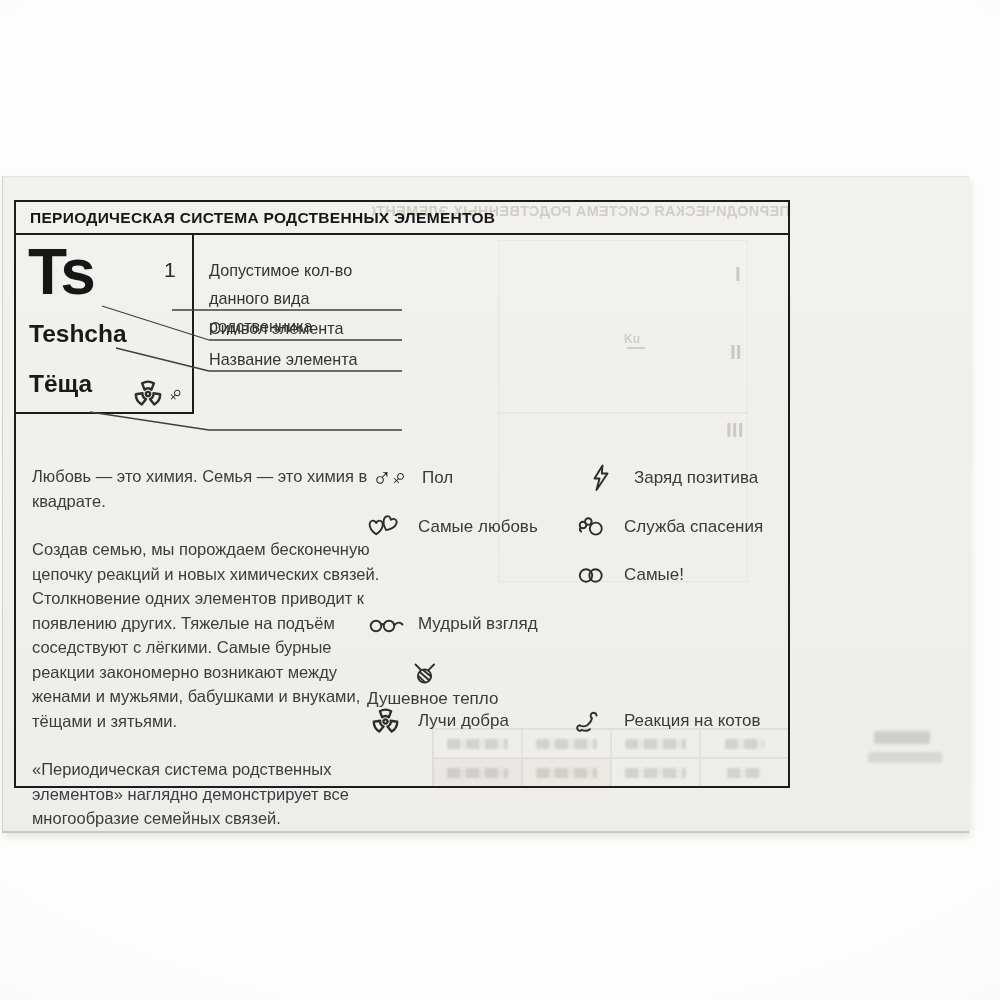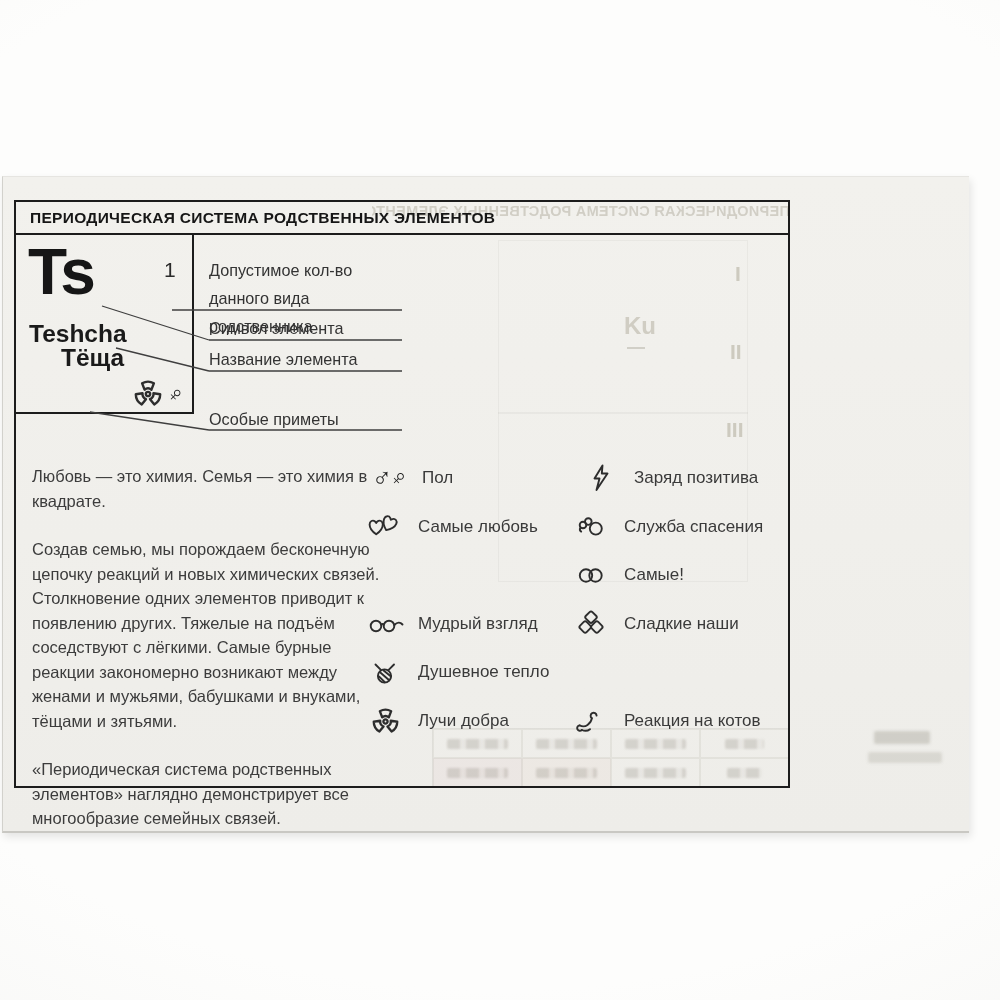--- a/index.html
+++ b/index.html
@@ -48,21 +48,21 @@
 <div id="stage">
 
   <div id="paper" class="abs"></div>
 
   <div id="ghost-title" class="abs">ПЕРИОДИЧЕСКАЯ СИСТЕМА РОДСТВЕННЫХ ЭЛЕМЕНТОВ</div>
   <div class="abs gbox" style="left:498px;top:240px;width:248px;height:172px;"></div>
   <div class="abs gbox" style="left:498px;top:412px;width:248px;height:168px;"></div>
   <div class="abs gnum ghost" style="left:735px;top:262px;">I</div>
   <div class="abs gnum ghost" style="left:730px;top:340px;">II</div>
   <div class="abs gnum ghost" style="left:726px;top:418px;">III</div>
-  <div class="abs ghost" style="left:624px;top:312px;font-size:24px;font-weight:700;color:#d0cdc3;">Ku</div>
+  <div class="abs ghost" style="left:624px;top:332px;font-size:12px;font-weight:700;color:#d0cdc3;">Ku</div>
   <div class="abs" style="left:627px;top:347px;width:18px;height:2px;background:rgba(150,146,132,0.35);"></div>
   <div class="abs gcellgrid" style="left:432px;top:728px;width:356px;height:58px;">
     <div class="gcell">
         <div class="smudge"></div>
       </div>
     <div class="gcell">
         <div class="smudge"></div>
       </div>
     <div class="gcell">
         <div class="smudge"></div>
@@ -87,21 +87,21 @@
   <div class="abs smudge2" style="left:868px;top:752px;width:74px;height:11px;opacity:.7;"></div>
 
   <div id="frame" class="abs">
 
     <div class="abs title">ПЕРИОДИЧЕСКАЯ СИСТЕМА РОДСТВЕННЫХ ЭЛЕМЕНТОВ</div>
     <div id="title-divider" class="abs"></div>
 
     <div id="card" class="abs">
       <div class="abs ts">Ts</div>
       <div class="abs nm" style="top:88px;">Teshcha</div>
-      <div class="abs nm" style="top:112px;margin-left:32px;">Тёща</div>
+      <div class="abs nm" style="top:138px;">Тёща</div>
       <div class="abs" style="right:8px;bottom:4px;display:flex;align-items:center;gap:5px;">
         <svg width="28" height="28" viewBox="-11 -11 22 22">
           <g class="ic" stroke-width="1.7">
             <circle cx="0" cy="0" r="1.7"></circle>
             <path d="M-2.7,-3.4 A4.4,4.4 0 0 1 2.7,-3.4 L4.6,-8.4 A9.2,9.2 0 0 0 -4.6,-8.4 Z"></path>
             <path d="M-2.7,-3.4 A4.4,4.4 0 0 1 2.7,-3.4 L4.6,-8.4 A9.2,9.2 0 0 0 -4.6,-8.4 Z" transform="rotate(120)"></path>
             <path d="M-2.7,-3.4 A4.4,4.4 0 0 1 2.7,-3.4 L4.6,-8.4 A9.2,9.2 0 0 0 -4.6,-8.4 Z" transform="rotate(240)"></path>
           </g>
         </svg>
         <span class="glyph rot45" style="font-size:23px;">♀</span>
@@ -115,21 +115,20 @@
         <path d="M156,108 H386"></path>
         <path d="M86,104 L193,138 M193,138 H386"></path>
         <path d="M100,146 L193,169 M193,169 H386"></path>
         <path d="M74,210 L193,228 M193,228 H386"></path>
       </g>
     </svg>
 
     <div class="abs anno" style="top:54px;">Допустимое кол-во данного вида родственника</div>
     <div class="abs anno" style="top:112px;">Символ элемента</div>
     <div class="abs anno" style="top:143px;">Название элемента</div>
-    <div class="abs anno" style="top:203px;">Особые приметы</div>
 
     <div class="abs body-text">
       <p>Любовь — это химия. Семья — это химия в квадрате.</p>
       <p>Создав семью, мы порождаем бесконечную цепочку реакций и новых химических связей. Столкновение одних элементов приводит к появлению других. Тяжелые на подъём соседствуют с лёгкими. Самые бурные реакции закономерно возникают между женами и мужьями, бабушками и внуками, тёщами и зятьями.</p>
       <p>«Периодическая система родственных элементов» наглядно демонстрирует все многообразие семейных связей.</p>
     </div>
 
     <div class="abs lrow" style="left:352px;top:259px;">
       <div class="icbox" style="flex-basis:44px;width:44px;">
         <span class="glyph" style="font-size:27px;">♂</span>
@@ -154,21 +153,21 @@
             <g class="ic">
           <circle cx="7" cy="13" r="5.3"></circle>
               <circle cx="20" cy="13" r="5.3"></circle>
           <path d="M12.3,11.8 Q13.7,10 14.7,11.8"></path>
           <path d="M25.3,12 Q30,7.5 33.5,11.5"></path>
         </g>
           </svg>
       </div>
       <span class="llabel" style="margin-left:12px;">Мудрый взгляд</span>
     </div>
-    <div class="abs lrow" style="left:352px;top:453px;">
+    <div class="abs lrow" style="left:335px;top:453px;flex-direction:column;">
       <div class="icbox">
         <svg width="28" height="27" viewBox="0 0 28 27">
             <g class="ic">
           <circle cx="13.5" cy="17" r="6.6"></circle>
           <path d="M9.6,13.8 L18.2,21.3 M12.6,11.4 L20,17.6 M8.2,17.6 L13.8,23.2"></path>
           <path d="M4.5,5.5 L9.6,10.6 M23,5.5 L17.9,10.6"></path>
         </g>
           </svg>
       </div>
       <span class="llabel">Душевное тепло</span>
@@ -214,32 +213,20 @@
       <div class="icbox">
         <svg width="30" height="24" viewBox="0 0 30 24">
             <g class="ic">
           <circle cx="10" cy="12.5" r="6.2"></circle>
               <circle cx="19.5" cy="12.5" r="6.2"></circle>
         </g>
           </svg>
       </div>
       <span class="llabel">Самые!</span>
     </div>
-    <div class="abs lrow" style="left:558px;top:405px;">
-      <div class="icbox">
-        <svg width="28" height="28" viewBox="0 0 28 28">
-            <g class="ic" stroke-width="1.8">
-          <rect x="-4.6" y="-4.6" width="9.2" height="9.2" rx="2" transform="translate(14,7.2) rotate(45)"></rect>
-          <rect x="-4.6" y="-4.6" width="9.2" height="9.2" rx="2" transform="translate(8.2,17) rotate(45)"></rect>
-          <rect x="-4.6" y="-4.6" width="9.2" height="9.2" rx="2" transform="translate(19.8,17) rotate(45)"></rect>
-        </g>
-          </svg>
-      </div>
-      <span class="llabel">Сладкие наши</span>
-    </div>
     <div class="abs lrow" style="left:558px;top:502px;">
       <div class="icbox">
         <svg width="30" height="26" viewBox="0 0 30 26">
             <g class="ic">
           <path d="M5.8,22 A2.7,2.7 0 1 1 3.6,17.4"></path>
           <path d="M3.6,17.4 Q8,19.6 11.5,17 Q15.5,14 15.8,10.2"></path>
           <path d="M15.8,10.2 A3,3 0 1 1 20.6,7.6"></path>
           <path d="M5.8,22 Q10.5,24 14,21.2"></path>
         </g>
           </svg>

